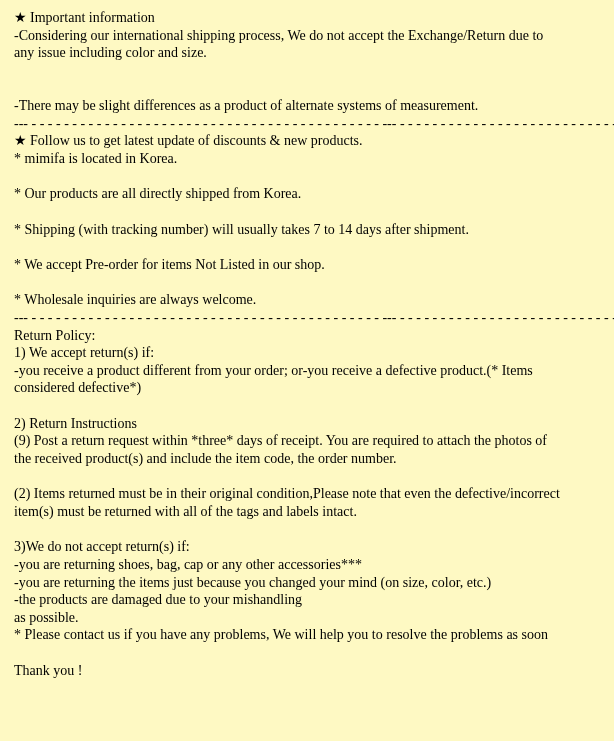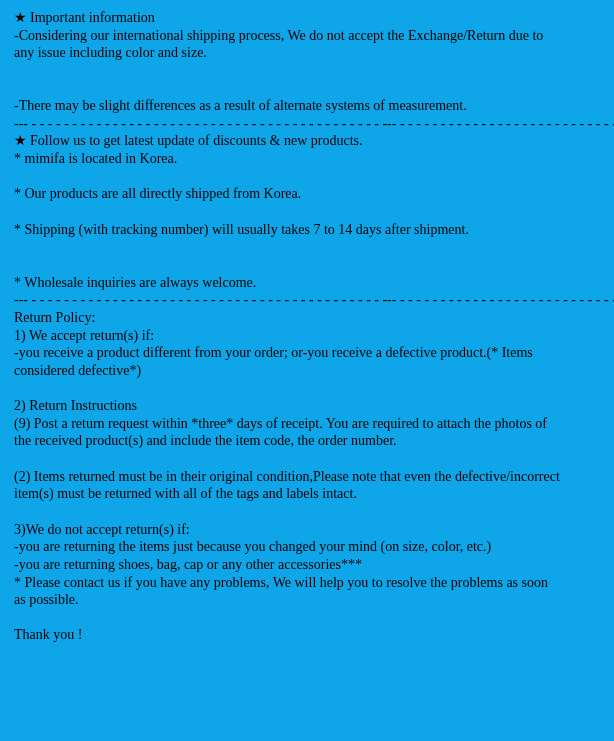--- a/index.html
+++ b/index.html
@@ -7,21 +7,21 @@
     padding: 0;
     background: #ffffff;
   }
   .page {
     position: relative;
     width: 614px;
     height: 741px;
     box-sizing: border-box;
     padding: 9px 0 0 14px;
     overflow: hidden;
-    background: #0ea5e9;
+    background: #fef9c3;
     color: #000000;
     font-family: "Liberation Serif", "DejaVu Serif", serif;
     font-size: 14px;
     line-height: 17.65px;
   }
   .ln {
     height: 17.65px;
     width: 600px;
     white-space: pre;
     overflow: hidden;
@@ -34,45 +34,47 @@
 </head>
 <body>
 
 <div class="page">
 
   <div class="ln"><span class="star">★</span> <span>Important information</span></div>
   <div class="ln">-Considering our international shipping process, We do not accept the Exchange/Return due to</div>
   <div class="ln">any issue including color and size.</div>
   <div class="ln"></div>
   <div class="ln"></div>
-  <div class="ln">-There may be slight differences as a result of alternate systems of measurement.</div>
+  <div class="ln">-There may be slight differences as a product of alternate systems of measurement.</div>
   <div class="ln">--- - - - - - - - - - - - - - - - - - - - - - - - - - - - - - - - - - - - - - - - - - - - --- - - - - - - - - - - - - - - - - - - - - - - - - - - - - - -</div>
   <div class="ln"><span class="star">★</span> <span>Follow us to get latest update of discounts &amp; new products.</span></div>
   <div class="ln">* mimifa is located in Korea.</div>
   <div class="ln"></div>
   <div class="ln">* Our products are all directly shipped from Korea.</div>
   <div class="ln"></div>
   <div class="ln">* Shipping (with tracking number) will usually takes 7 to 14 days after shipment.</div>
   <div class="ln"></div>
+  <div class="ln">* We accept Pre-order for items Not Listed in our shop.</div>
   <div class="ln"></div>
   <div class="ln">* Wholesale inquiries are always welcome.</div>
   <div class="ln">--- - - - - - - - - - - - - - - - - - - - - - - - - - - - - - - - - - - - - - - - - - - - --- - - - - - - - - - - - - - - - - - - - - - - - - - - - - - -</div>
   <div class="ln">Return Policy:</div>
   <div class="ln">1) We accept return(s) if:</div>
   <div class="ln">-you receive a product different from your order; or-you receive a defective product.(* Items</div>
   <div class="ln">considered defective*)</div>
   <div class="ln"></div>
   <div class="ln">2) Return Instructions</div>
   <div class="ln">(9) Post a return request within *three* days of receipt. You are required to attach the photos of</div>
   <div class="ln">the received product(s) and include the item code, the order number.</div>
   <div class="ln"></div>
   <div class="ln">(2) Items returned must be in their original condition,Please note that even the defective/incorrect</div>
   <div class="ln">item(s) must be returned with all of the tags and labels intact.</div>
   <div class="ln"></div>
   <div class="ln">3)We do not accept return(s) if:</div>
+  <div class="ln">-you are returning shoes, bag, cap or any other accessories***</div>
   <div class="ln">-you are returning the items just because you changed your mind (on size, color, etc.)</div>
-  <div class="ln">-you are returning shoes, bag, cap or any other accessories***</div>
+  <div class="ln">-the products are damaged due to your mishandling</div>
+  <div class="ln">as possible.</div>
   <div class="ln">* Please contact us if you have any problems, We will help you to resolve the problems as soon</div>
-  <div class="ln">as possible.</div>
   <div class="ln"></div>
   <div class="ln">Thank you !</div>
 
 </div>
 
 </body></html>

